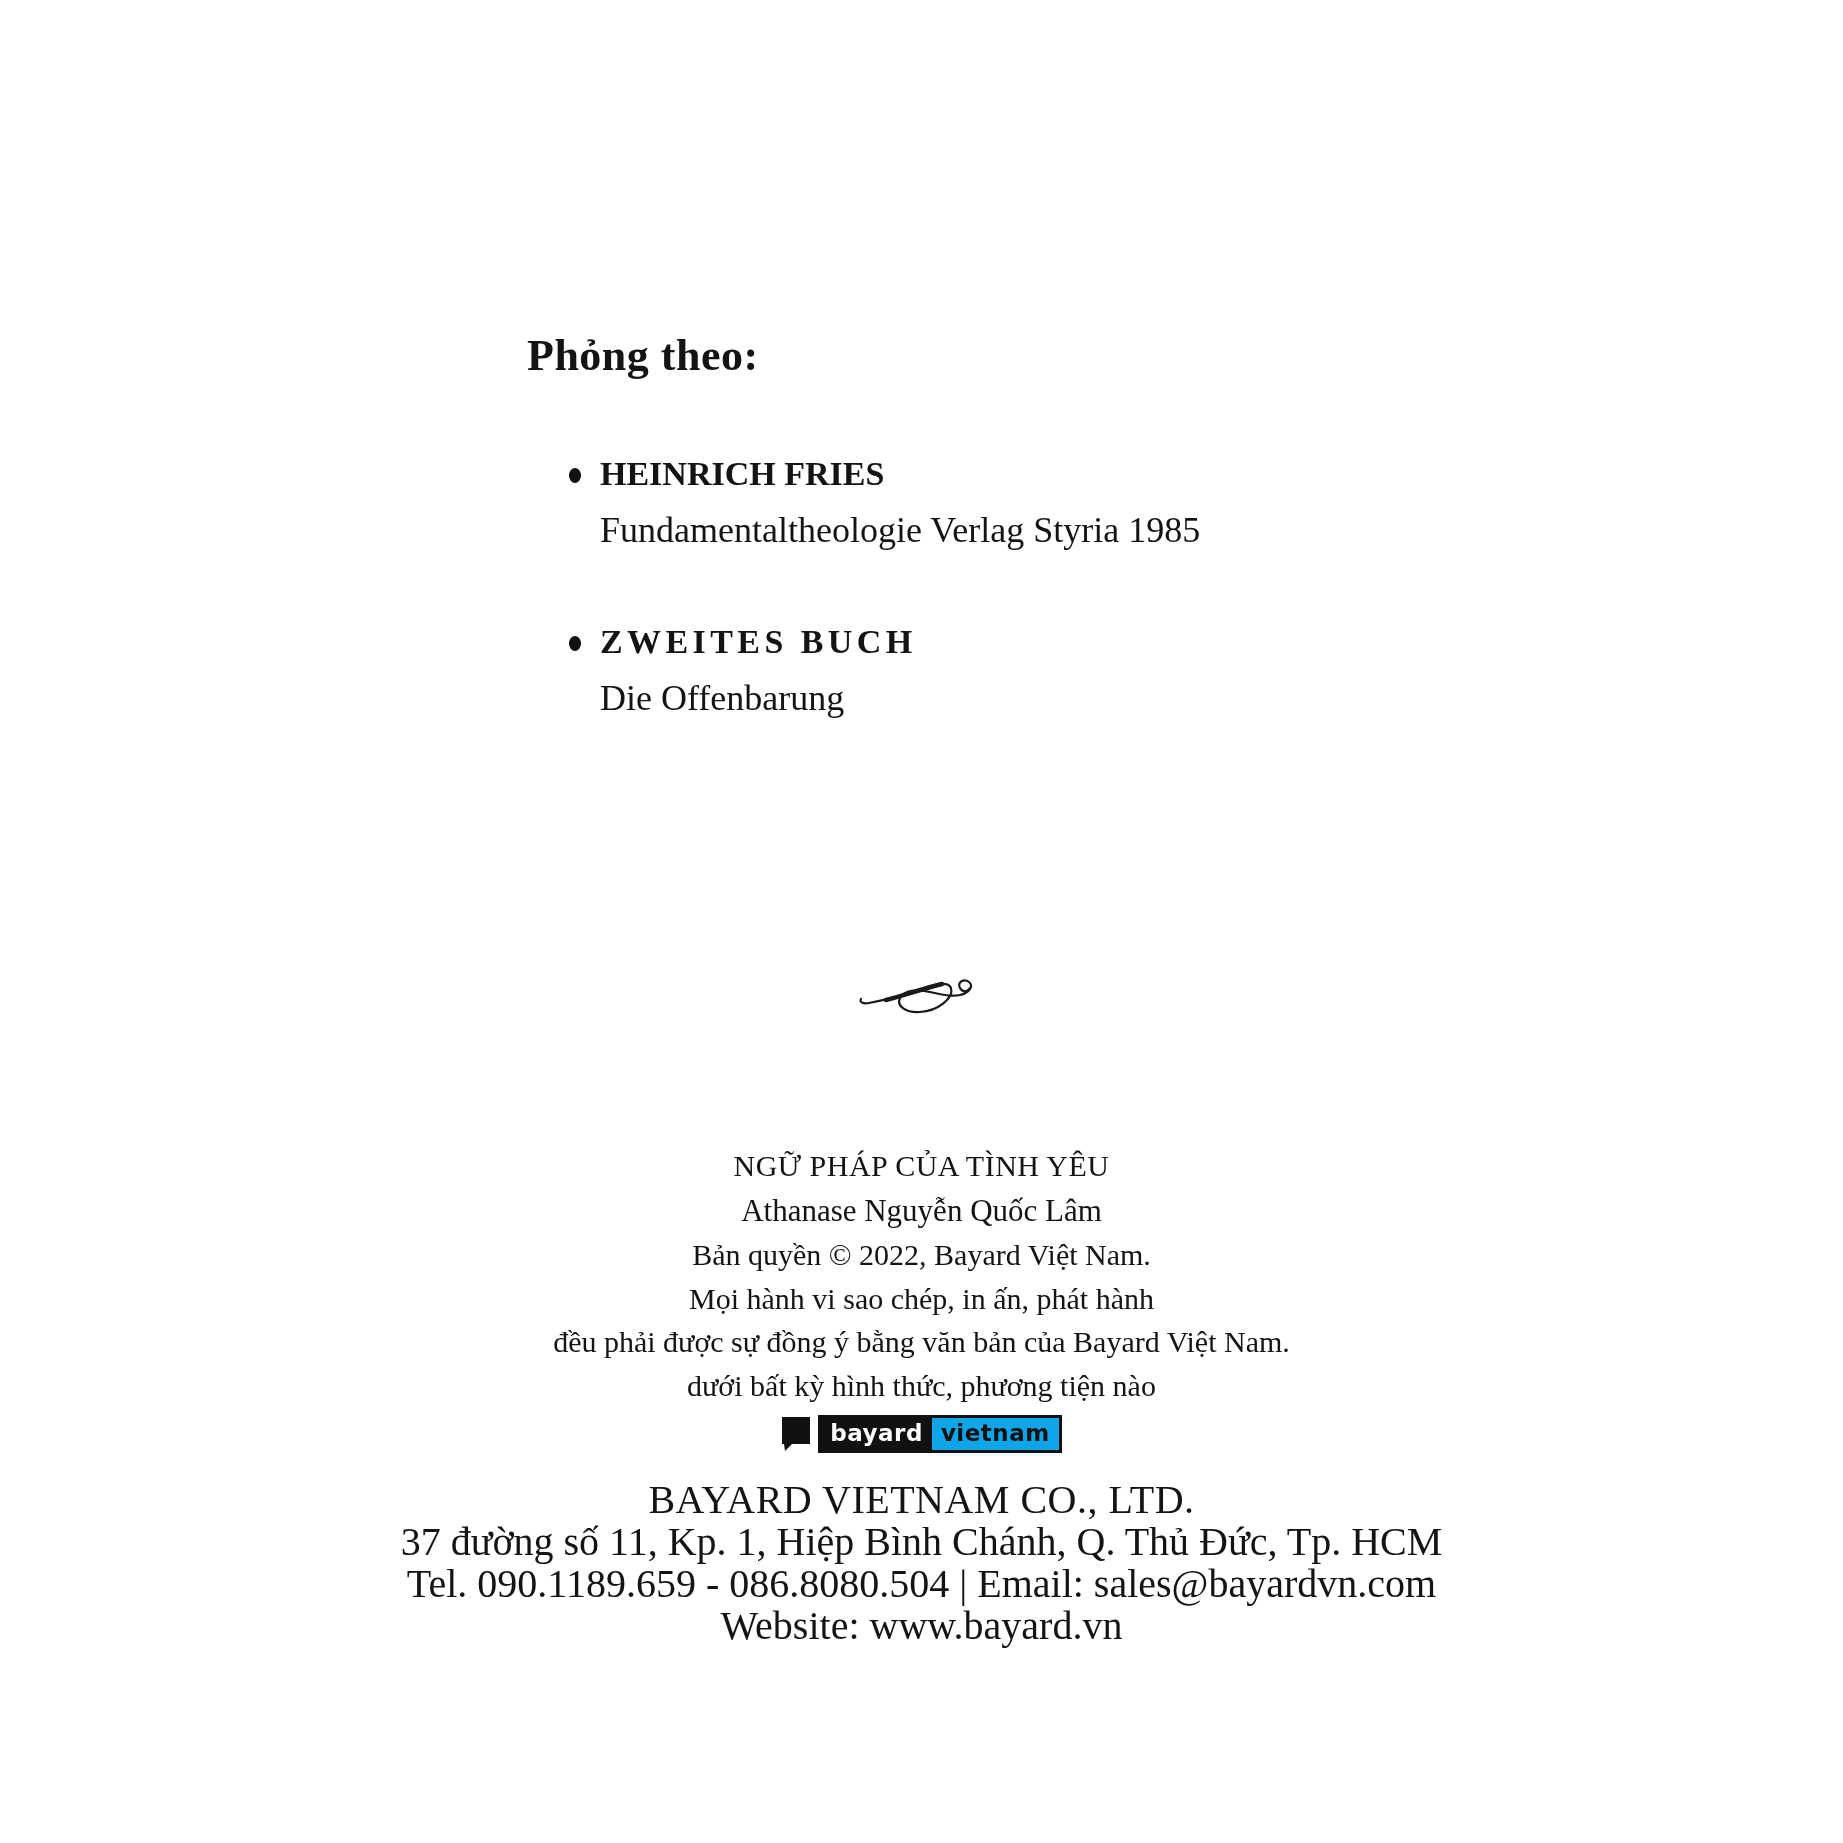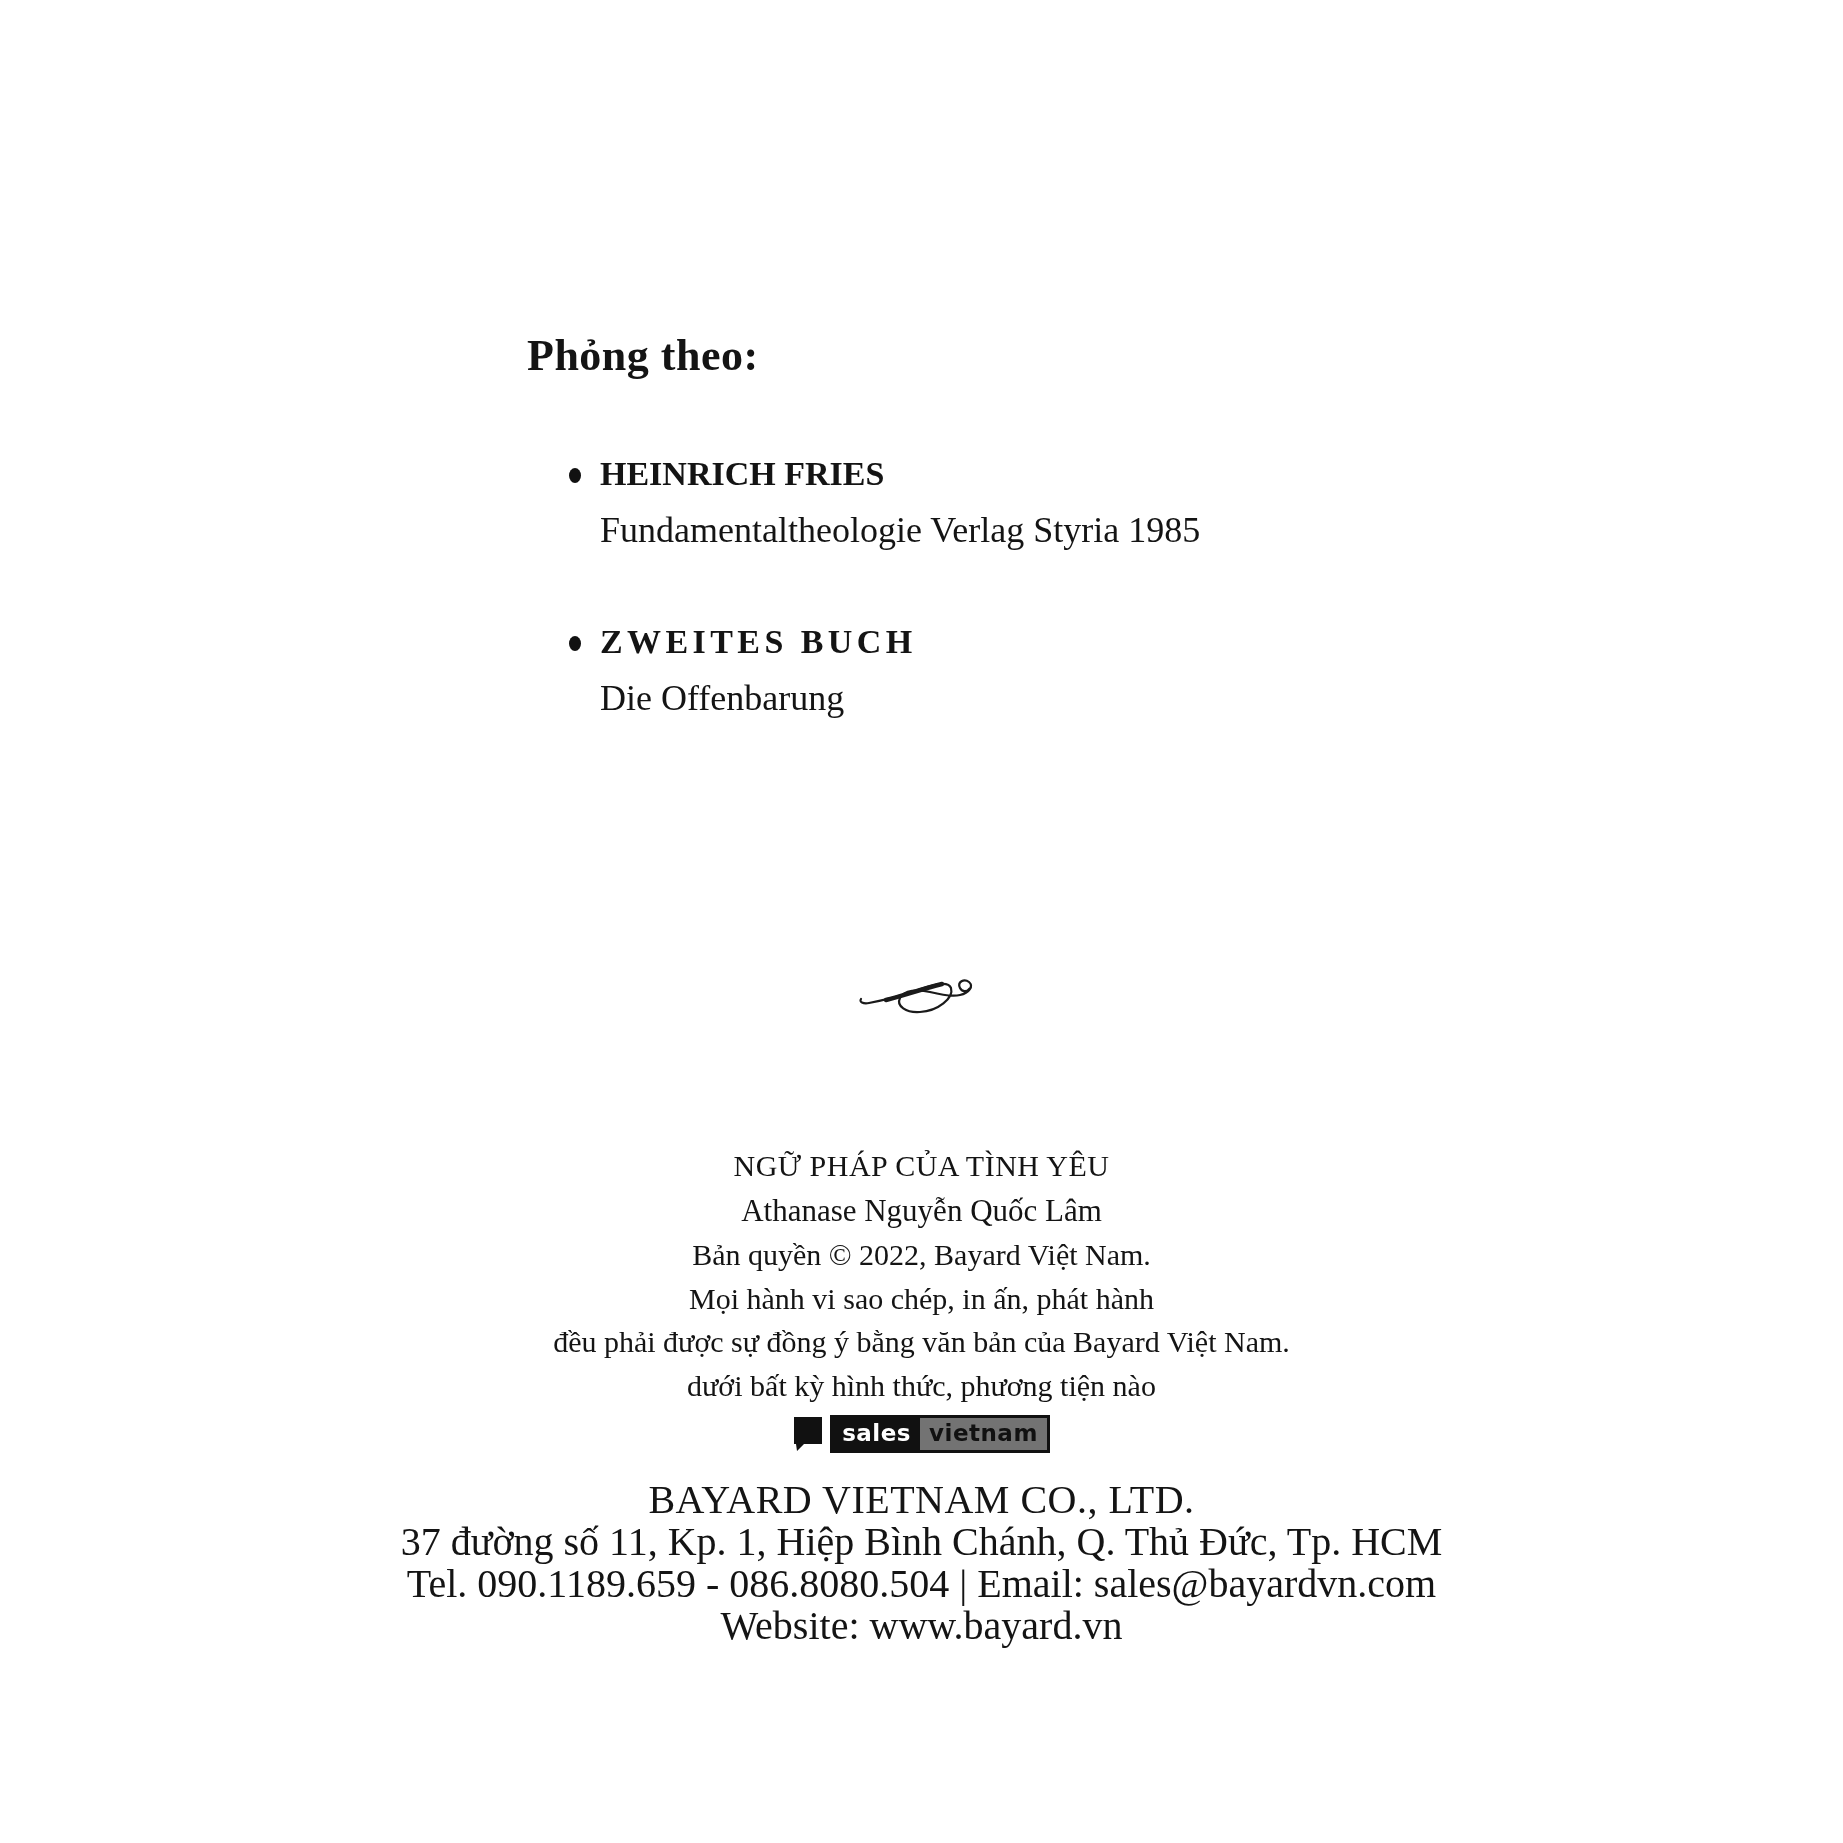--- a/index.html
+++ b/index.html
@@ -35,21 +35,21 @@
   
   .logo-row { margin-top: 8px; height: 38px; display: flex; align-items: center; justify-content: center; gap: 7px; }
   .logo-mark { width: 30px; height: 36px; position: relative; flex: 0 0 auto; }
   .logo-box {
     display: inline-flex; align-items: stretch;
     border: 3px solid #111; background: #fff;
     font-family: "DejaVu Sans", "Liberation Sans", sans-serif;
     font-size: 23px; font-weight: 700; letter-spacing: 0.5px; line-height: 1;
   }
   .logo-bayard { background: #111; color: #fff; padding: 4px 9px 5px 9px; }
-  .logo-vietnam { background: #737373; color: #111; padding: 4px 9px 5px 9px; }
+  .logo-vietnam { background: #0ea5e9; color: #111; padding: 4px 9px 5px 9px; }
   
   .publisher { margin-top: 26px; font-size: 40px; line-height: 42px; }
   .publisher .caps-line { letter-spacing: 0.5px; }
 </style>
 </head>
 <body>
 
 <div class="top-block">
   <div class="heading">Phỏng theo:</div>
 
@@ -89,21 +89,21 @@
     <div>Mọi hành vi sao chép, in ấn, phát hành</div>
     <div>đều phải được sự đồng ý bằng văn bản của Bayard Việt Nam.</div>
     <div>dưới bất kỳ hình thức, phương tiện nào</div>
   </div>
 
   <div class="logo-row">
     <svg class="logo-mark" width="30" height="36" viewBox="0 0 30 36" aria-hidden="true">
       <path fill="#111" d="M1,1 h28 v27 h-18 l-7,7 l-1,-7 h-2 z"></path>
     </svg>
     <span class="logo-box">
-      <span class="logo-bayard">sales</span>
+      <span class="logo-bayard">bayard</span>
       <span class="logo-vietnam">vietnam</span>
     </span>
   </div>
 
   <div class="publisher">
     <div class="caps-line">BAYARD VIETNAM CO., LTD.</div>
     <div>37 đường số 11, Kp. 1, Hiệp Bình Chánh, Q. Thủ Đức, Tp. HCM</div>
     <div>Tel. 090.1189.659 - 086.8080.504 | Email: sales@bayardvn.com</div>
     <div>Website: www.bayard.vn</div>
   </div>

